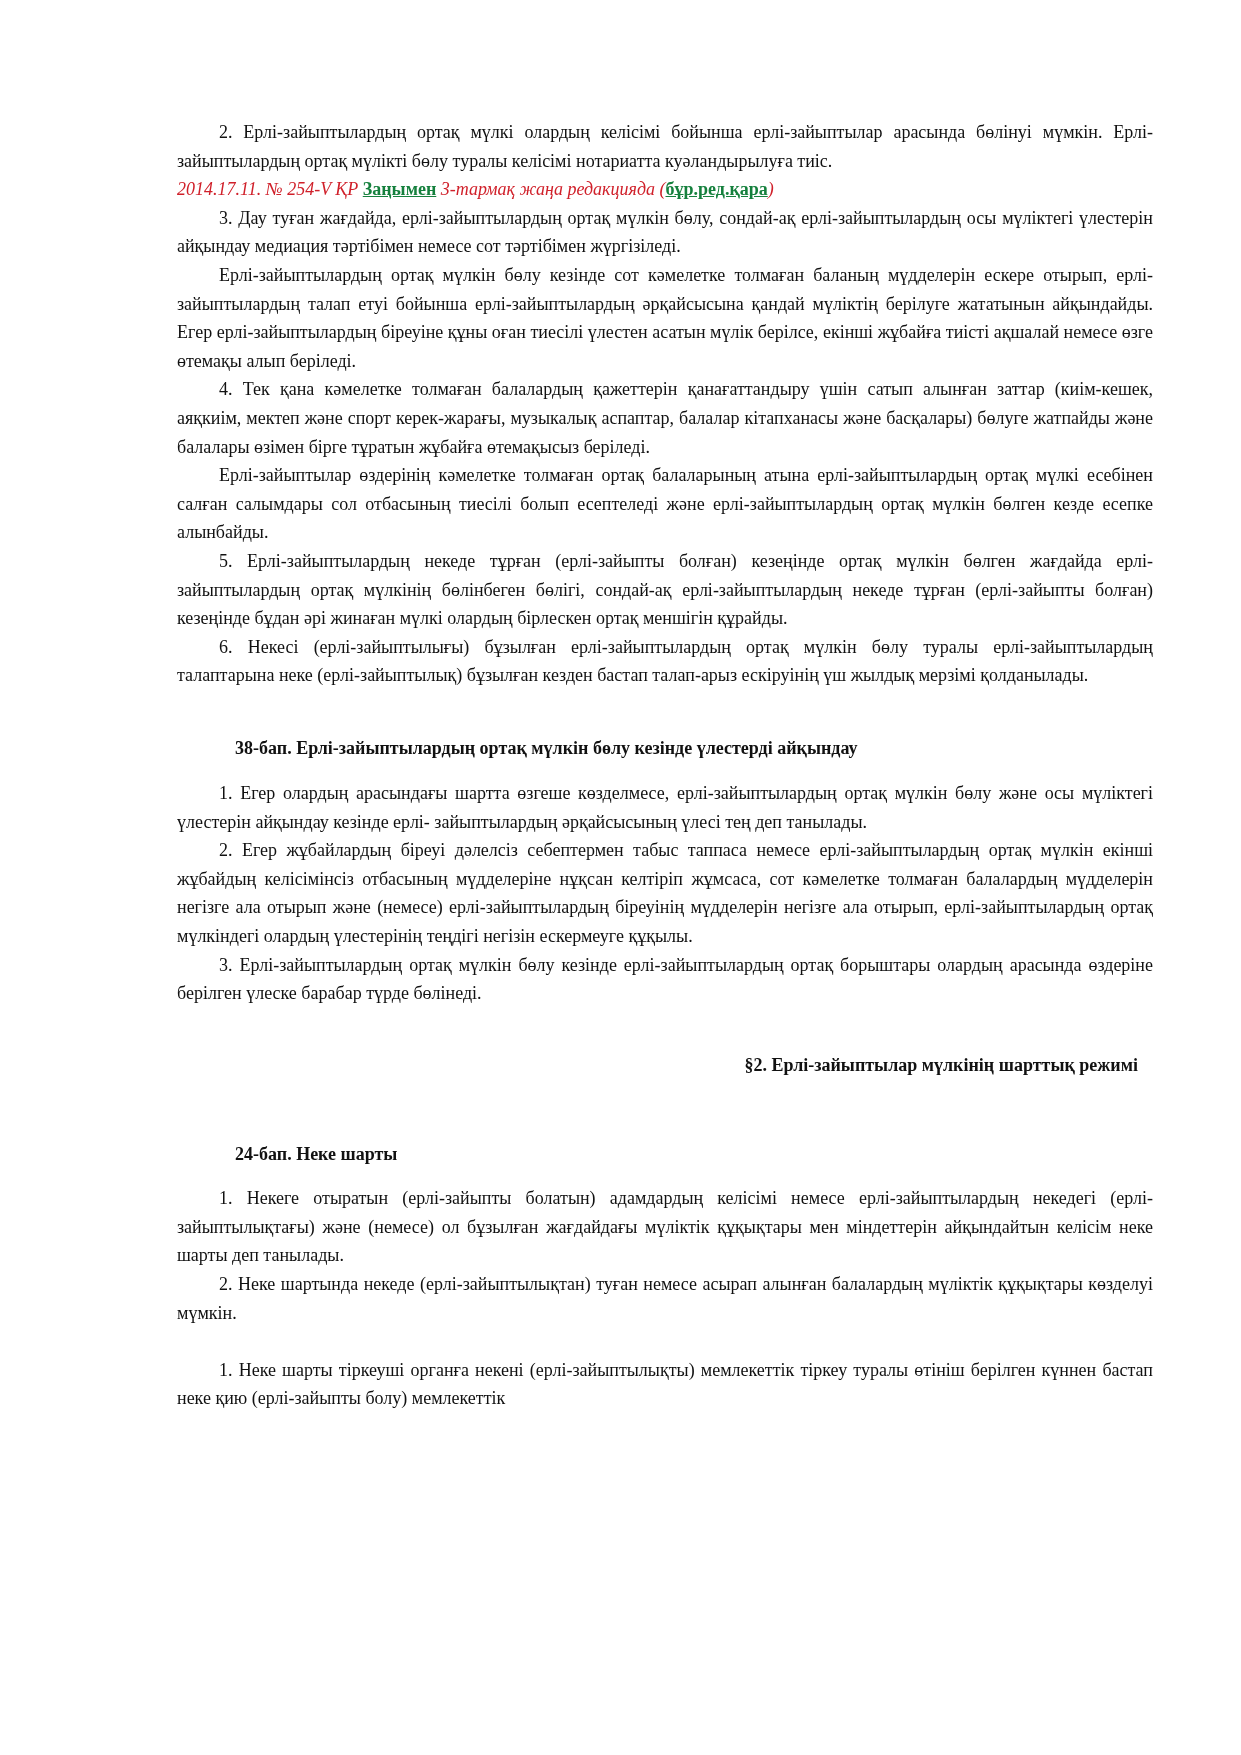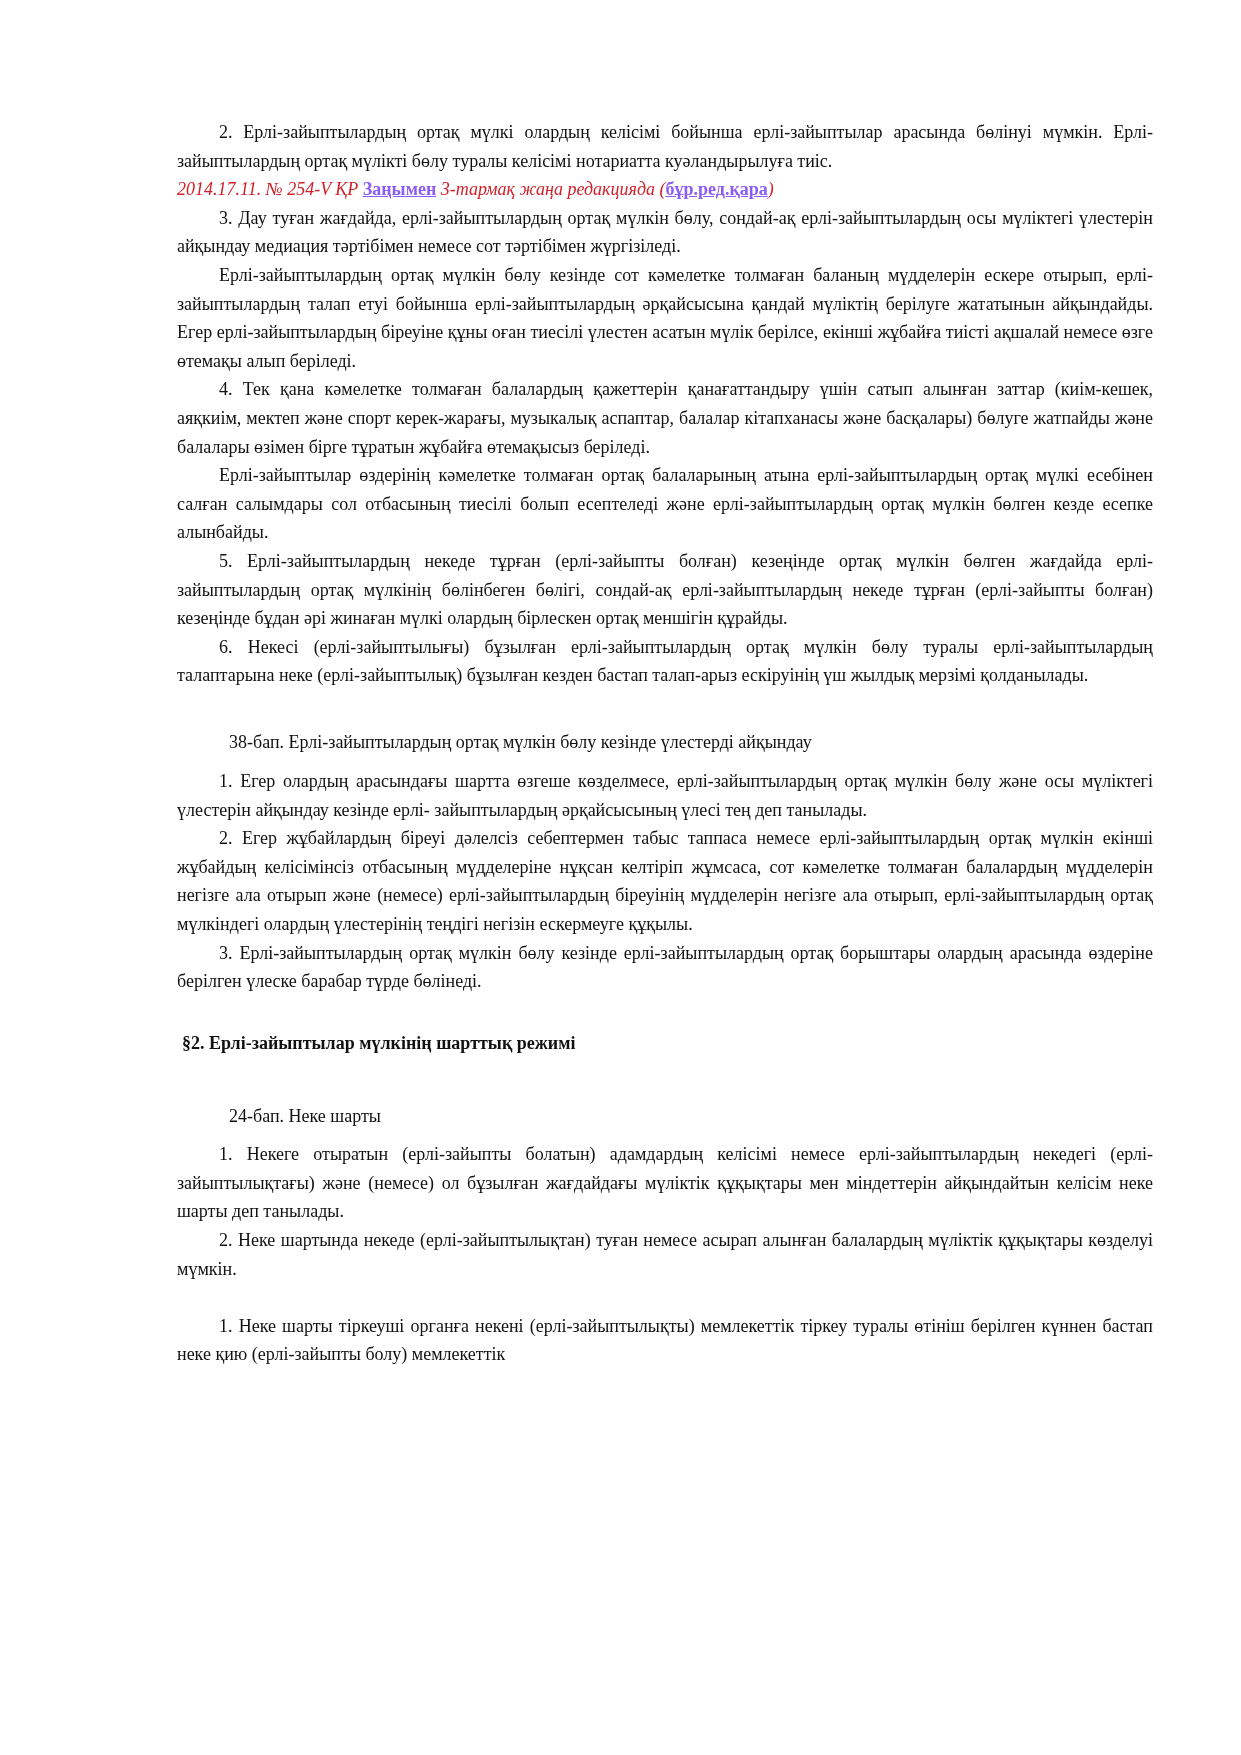--- a/index.html
+++ b/index.html
@@ -21,32 +21,32 @@
   }
   .amend {
     margin: 0;
     text-indent: 0;
     font-style: italic;
     color: #d0202a;
   }
   .amend a {
     font-style: normal;
     font-weight: bold;
-    color: #8b5cf6;
+    color: #15803d;
     text-decoration: underline;
   }
   .amend .paren { color: #d0202a; }
   .article-title {
-    margin: 10px;
+    margin: 16px;
     text-indent: 42px;
-    font-weight: normal;
+    font-weight: bold;
   }
   .section-title {
-    margin: 5px;
-    text-align: left;
+    margin: 15px;
+    text-align: right;
     font-weight: bold;
   }
   .gap { height: 28.6px; }
 </style>
 </head>
 <body>
 
 <div class="page">
 
   <p class="p">2. Ерлі-зайыптылардың ортақ мүлкі олардың келісімі бойынша ерлі-зайыптылар арасында бөлінуі мүмкін. Ерлі-зайыптылардың ортақ мүлікті бөлу туралы келісімі нотариатта куәландырылуға тиіс.</p>

